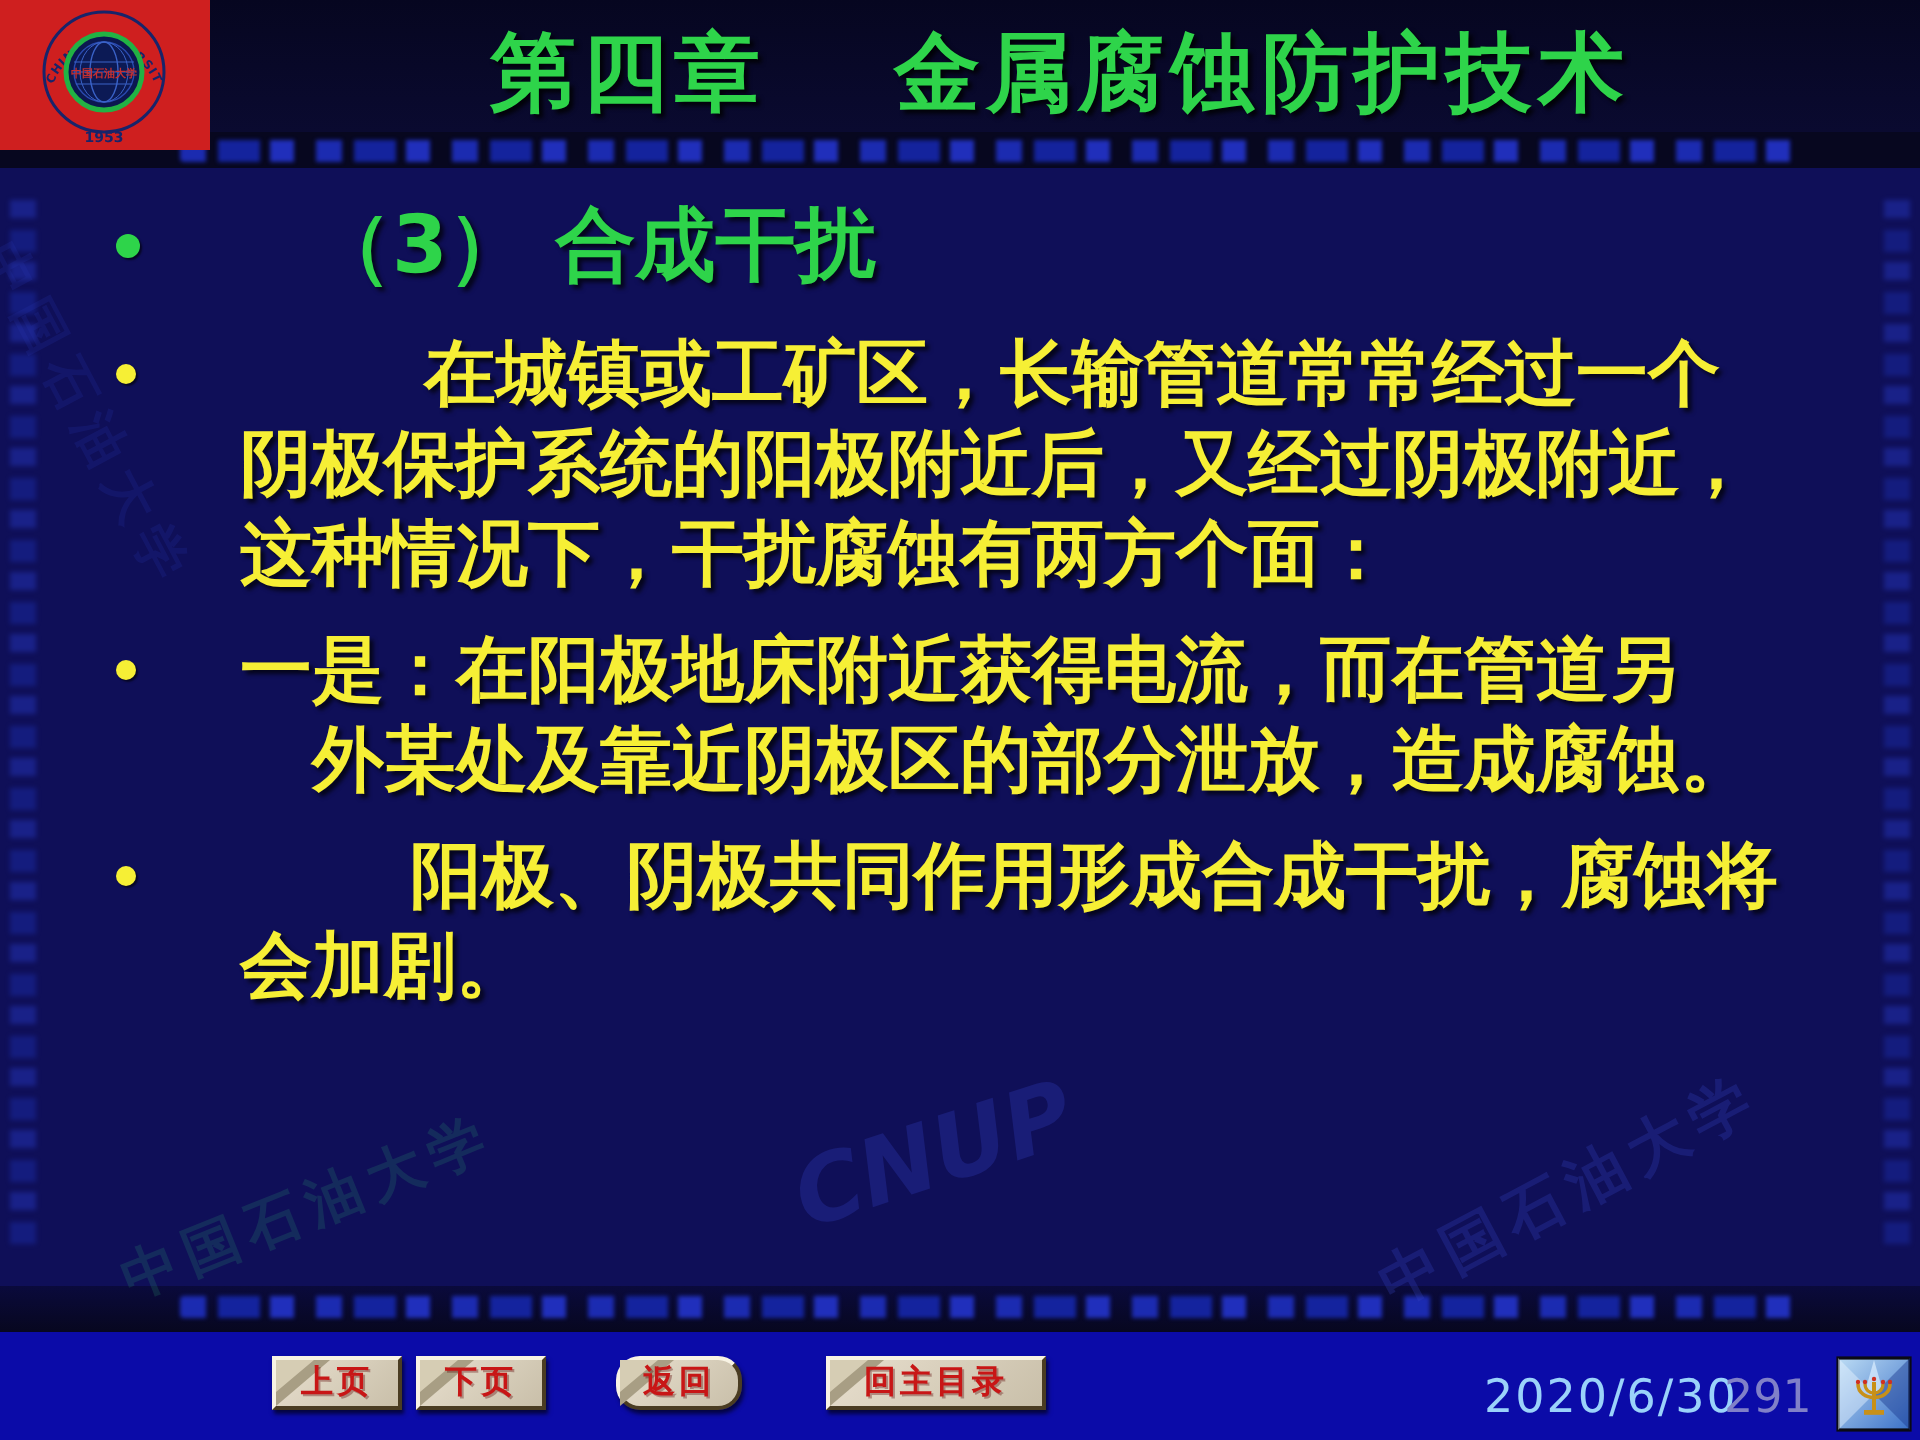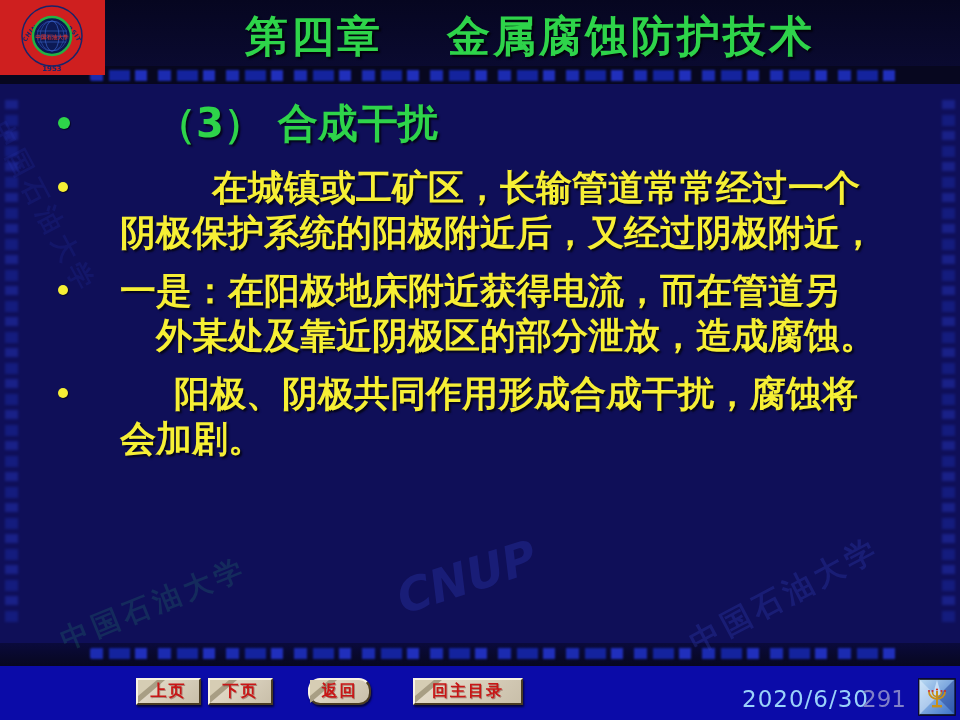--- a/index.html
+++ b/index.html
@@ -46,21 +46,21 @@
   .content{position:absolute;left:0;top:84px;width:960px;height:559px;
            padding:13px 40px 0 120px;box-sizing:border-box;border-radius:29px;}
   .item{position:relative;}
   .m-b1{margin-bottom:16px;} .m-b2{margin-bottom:13px;}
   .dot{position:absolute;left:-62px;border-radius:50%;}
   .dot-g{width:12px;height:12px;background:#2ed44a;top:20px;box-shadow:1px 1px 1px rgba(0,0,0,.6);}
   .dot-y{width:10px;height:10px;background:#f6ef35;top:17px;box-shadow:1px 1px 1px rgba(0,0,0,.6);}
   .line{font-size:36px;line-height:45px;font-weight:700;color:#f6ef35;
         text-shadow:2px 2px 2px rgba(0,0,0,.7);white-space:nowrap;}
   .heading-line{font-size:40px;line-height:52px;color:#2ed44a;}
-  .ind-1{padding-left:36px;} .ind-15{padding-left:54px;} .ind-2{padding-left:92px;}
+  .ind-1{padding-left:36px;} .ind-15{padding-left:54px;text-align:center;} .ind-2{padding-left:92px;}
 
   
   .footer{position:absolute;left:0;top:666px;width:960px;height:54px;background:#0b0ba8;text-align:right;}
   .nav-btn{position:absolute;top:12px;height:27px;box-sizing:border-box;
         background:linear-gradient(135deg,#e8dfce 0%,#d5ccb8 60%,#c9bfa9 100%);
         border:2px solid;border-color:#f8f3e4 #4a3c22 #4a3c22 #f8f3e4;
         box-shadow:1px 2px 2px rgba(0,0,20,.7);
         display:flex;align-items:center;justify-content:center;cursor:pointer;
         font-size:16px;font-weight:700;color:#c81616;}
   .nav-btn::before{content:"";position:absolute;left:0;top:0;width:0;height:0;
@@ -124,20 +124,21 @@
 
     <div class="item m-b1">
       <span class="dot dot-g"></span>
       <div class="line heading-line ind-1">（3） 合成干扰</div>
     </div>
 
     <div class="item m-b2">
       <span class="dot dot-y"></span>
       <div class="line ind-2">在城镇或工矿区，长输管道常常经过一个</div>
       <div class="line">阴极保护系统的阳极附近后，又经过阴极附近，</div>
+      <div class="line">这种情况下，干扰腐蚀有两方个面：</div>
     </div>
 
     <div class="item m-b2">
       <span class="dot dot-y"></span>
       <div class="line">一是：在阳极地床附近获得电流，而在管道另</div>
       <div class="line ind-1">外某处及靠近阴极区的部分泄放，造成腐蚀。</div>
     </div>
 
 
     <div class="item">

